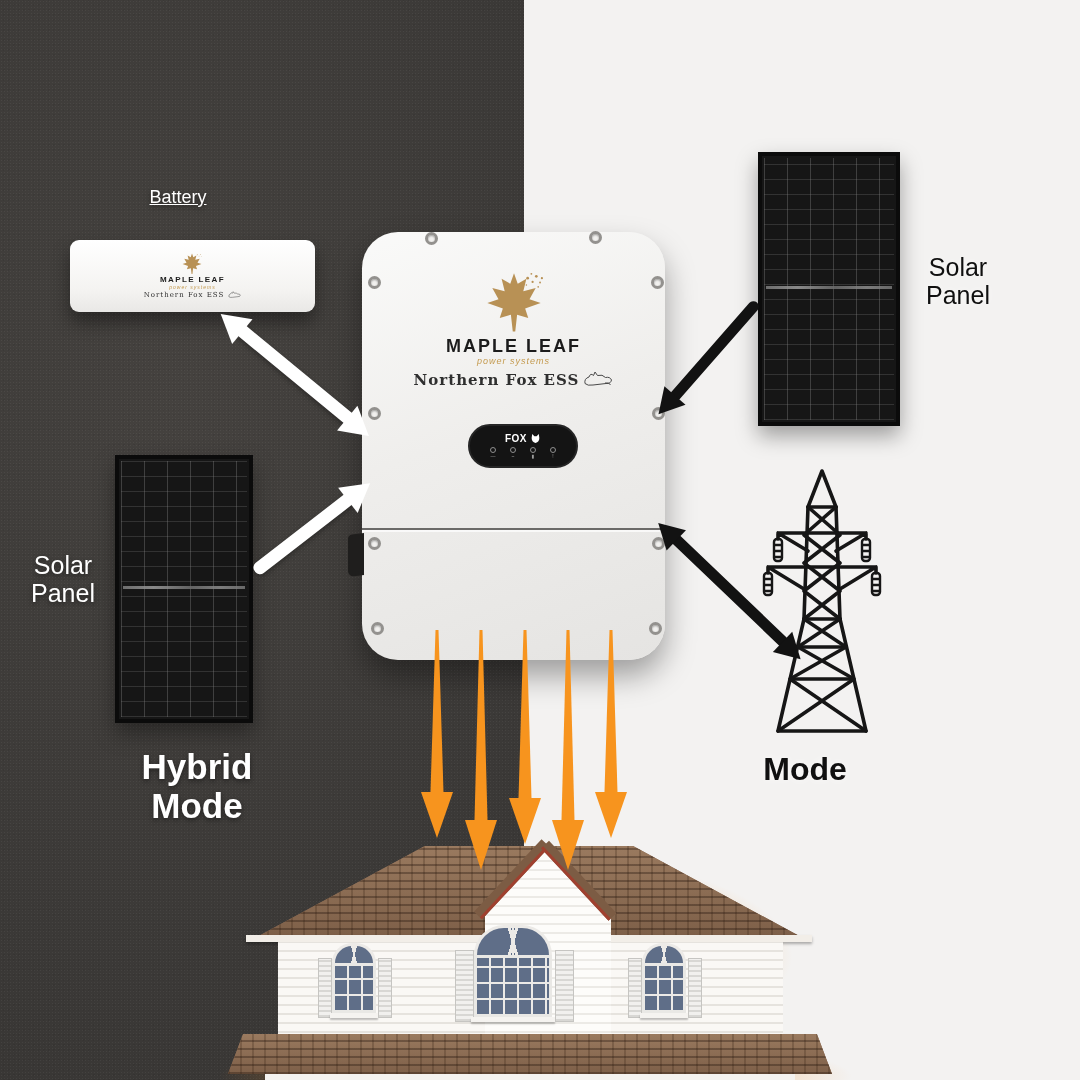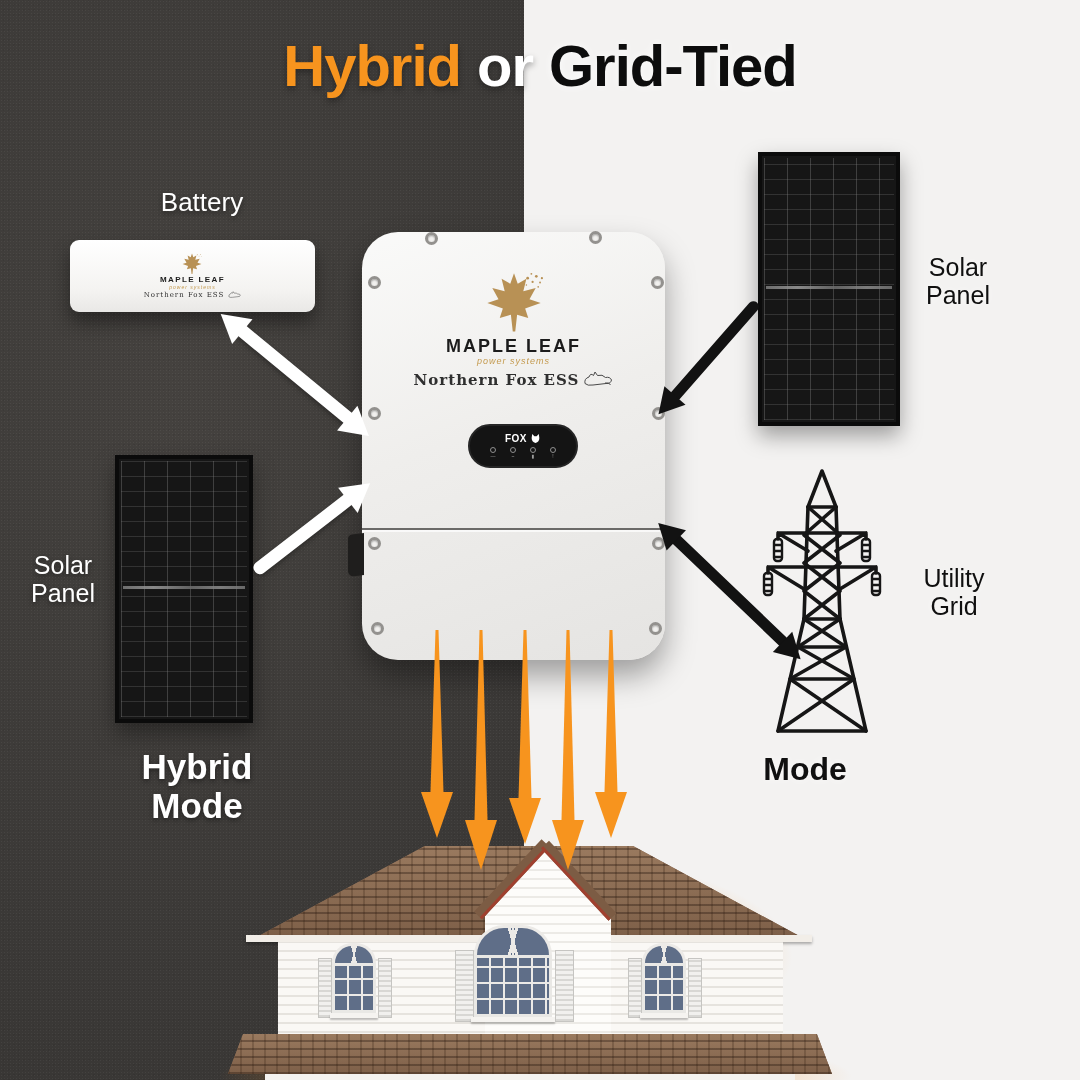--- a/index.html
+++ b/index.html
@@ -144,25 +144,22 @@
   .tower{left:762px;top:466px;z-index:3;}
 </style>
 </head>
 <body>
 
 <div class="canvas">
 
   <div class="abs bg-left"></div>
   <div class="abs bg-right"></div>
 
-  <div class="abs title">
-    <span class="t-hybrid">Hybrid</span><span class="t-or">or</span><span class="t-grid">Grid-Tied</span>
-  </div>
-
-  <div class="abs label lbl-light" style="left:117px;top:188px;width:170px;font-size:26px;">
+
+  <div class="abs label lbl-light" style="left:93px;top:188px;width:170px;font-size:18px;text-decoration:underline;">
     <span>Battery</span>
   </div>
 
   <div class="abs battery">
     <div class="brand brand-sm">
       <svg width="22" height="22" viewBox="0 0 100 100">
         <path fill="#B89155" d="M50 2 L56 19 L70 11 L65 31 L85 26 L75 44 L93 50 L68 59 L73 74 L55 69 L52 96 L48 96 L45 69 L27 74 L32 59 L7 50 L25 44 L15 26 L35 31 L30 11 L44 19 Z"></path>
         <circle cx="74" cy="8" r="2" fill="#B89155"></circle>
           <circle cx="82" cy="14" r="1.6" fill="#B89155"></circle>
         <circle cx="88" cy="6" r="2" fill="#B89155"></circle>
@@ -212,24 +209,20 @@
   </svg>
 
   <div class="abs label lbl-light" style="left:5px;top:552px;width:116px;font-size:25px;">
     <span>Solar</span>
     <span>Panel</span>
   </div>
   <div class="abs label lbl-dark" style="left:900px;top:254px;width:116px;font-size:25px;">
     <span>Solar</span>
     <span>Panel</span>
   </div>
-  <div class="abs label lbl-dark" style="left:898px;top:565px;width:112px;font-size:25px;">
-    <span>Utility</span>
-    <span>Grid</span>
-  </div>
   <div class="abs label lbl-light mode" style="left:107px;top:748px;width:180px;font-size:35px;">
     <span>Hybrid</span>
     <span>Mode</span>
   </div>
   <div class="abs label lbl-dark mode" style="left:690px;top:752px;width:230px;font-size:32px;">
     <span>Mode</span>
   </div>
 
   <div class="arrow white" style="left:238px;top:321px;width:148px;transform:rotate(39.5deg);">
     <div class="ah start"></div>

